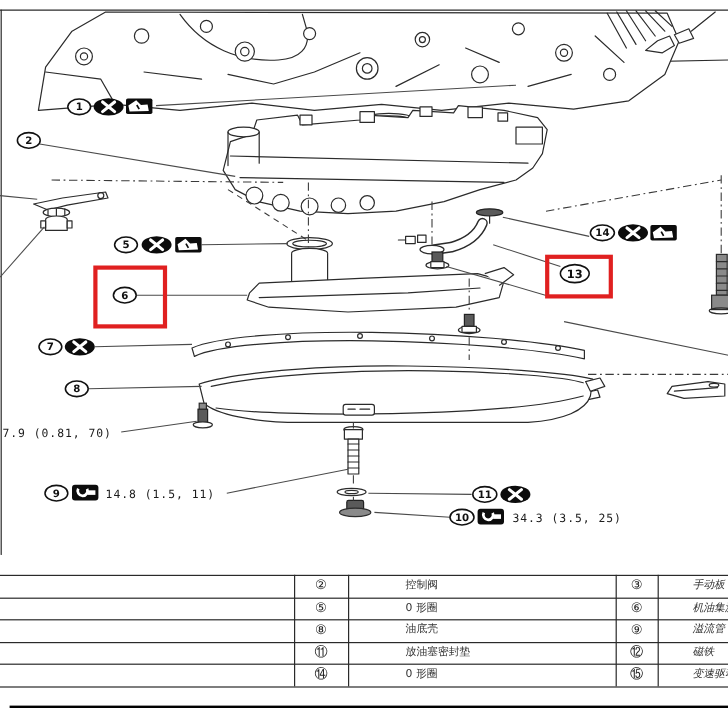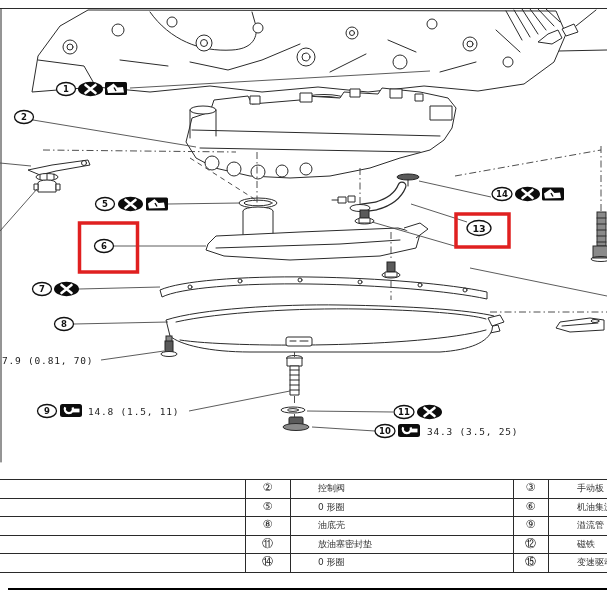--- a/index.html
+++ b/index.html
@@ -22,21 +22,21 @@
   .redbox{fill:none;stroke-width:3.5;}
   
   .table-area{position:absolute;left:0;top:479px;width:607px;height:128px;}
   .hline{position:absolute;left:0;width:607px;height:1px;background:#2a2a2a;}
   .vline{position:absolute;top:0;width:1px;height:93px;background:#2a2a2a;}
   .thickline{position:absolute;top:109px;left:8px;width:599px;height:2px;background:#000;}
   .trow{position:absolute;left:0;width:607px;height:19px;}
   .tno{position:absolute;width:45px;text-align:center;font-size:11px;color:#222;line-height:18.6px;}
   .tno.a{left:245px;}  .tno.b{left:513px;width:35px;}
   .ttxt{position:absolute;font-size:9px;color:#333;line-height:18.6px;white-space:nowrap;}
-  .ttxt.a{left:318px;} .ttxt.b{left:577px;}
+  .ttxt.a{left:338px;} .ttxt.b{left:577px;font-style:italic;}
 </style>
 </head>
 <body>
 
 
 
 <svg width="607" height="479" viewBox="0 0 607 479">
   <defs>
     <g id="sym-x">
       <ellipse cx="12.5" cy="7" rx="12.5" ry="7.2" fill="#0c0c0c"></ellipse>

